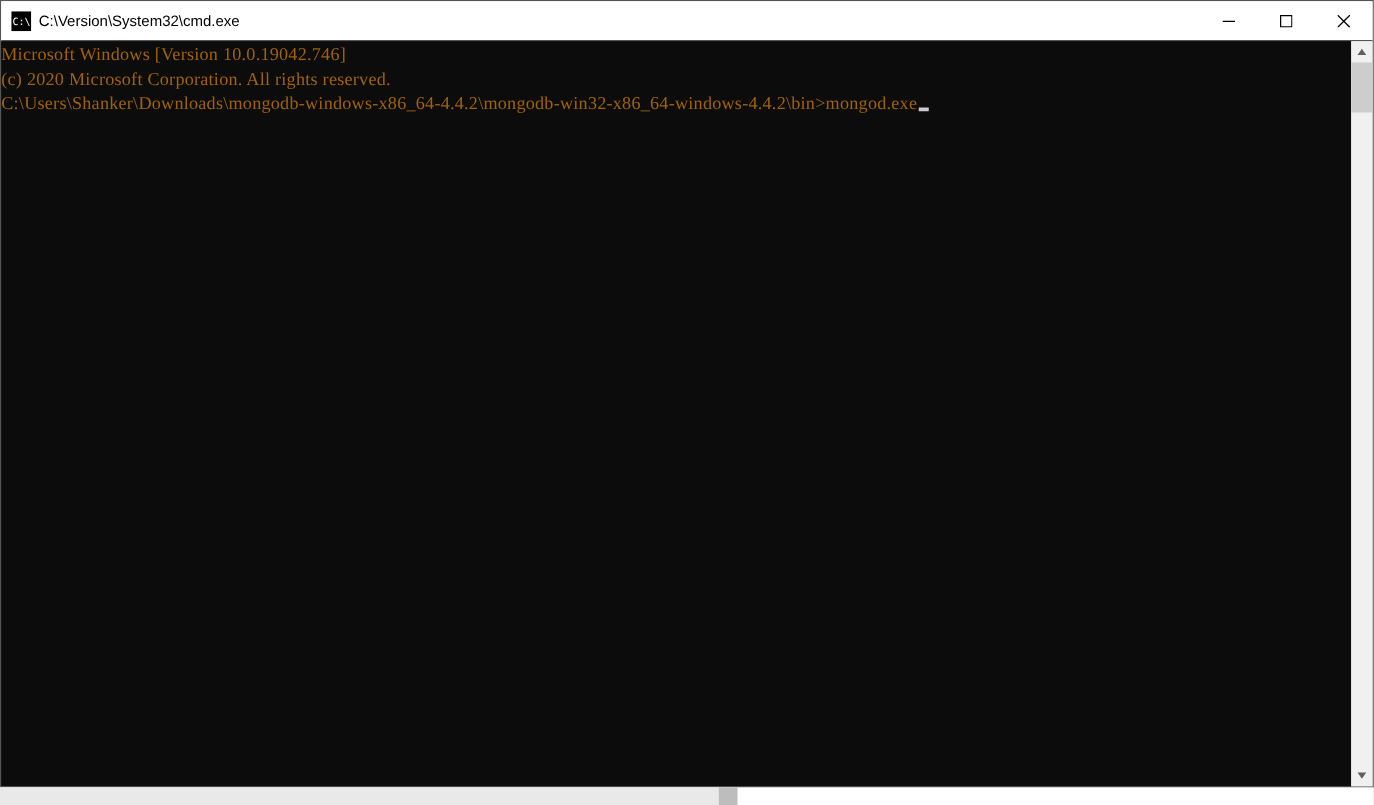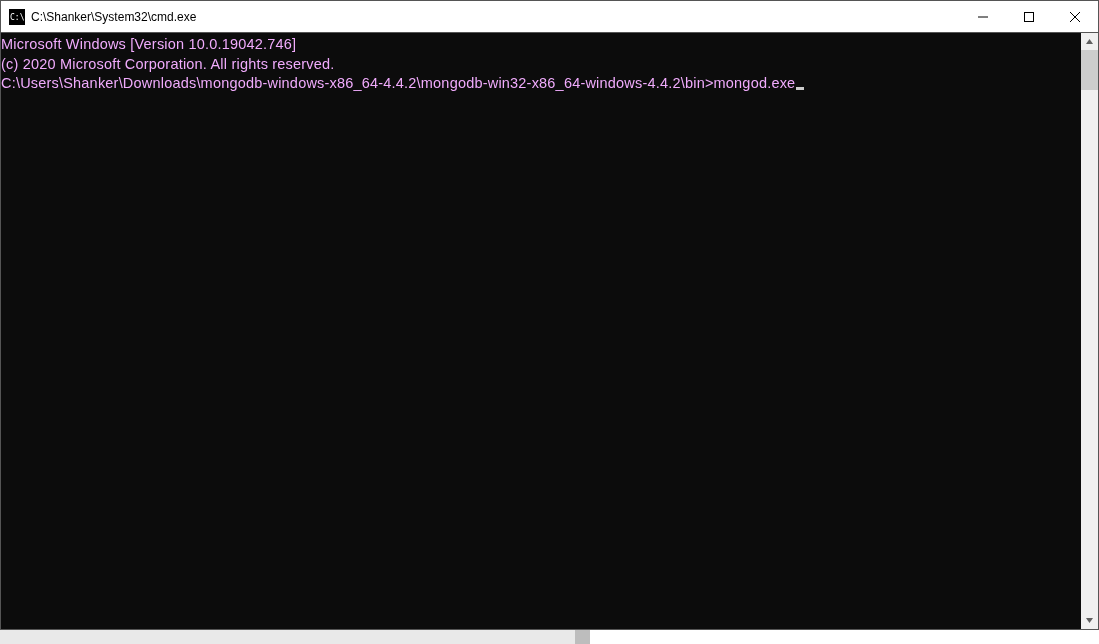--- a/index.html
+++ b/index.html
@@ -65,22 +65,22 @@
     .terminal-wrap {
       flex: 1;
       display: flex;
       background: #000;
       position: relative;
       min-height: 0;
     }
     .terminal {
       flex: 1;
       background: #0c0c0c;
-      color: #f0abfc;
-      font-family: Liberation Sans, sans-serif;
+      color: #a16207;
+      font-family: Liberation Serif, serif;
       font-size: 14.5px;
       line-height: 1.35;
       padding: 2px 0 2px 0;
       white-space: pre;
       overflow: hidden;
       letter-spacing: 0.2px;
     }
     .terminal-line {
       white-space: pre;
     }
@@ -146,21 +146,21 @@
 <body>
 
 <div class="window">
   <div class="titlebar">
     <span class="titlebar-icon">
       <svg width="16" height="16" viewBox="0 0 16 16">
         <rect x="0" y="0" width="16" height="16" fill="#000"></rect>
         <text x="1" y="11" font-family="Consolas,monospace" font-size="8" fill="#fff">C:\</text>
       </svg>
     </span>
-    <span class="titlebar-title">C:\Shanker\System32\cmd.exe</span>
+    <span class="titlebar-title">C:\Version\System32\cmd.exe</span>
     <div class="window-controls">
       <button class="win-btn" aria-label="minimize">
         <svg width="10" height="10" viewBox="0 0 10 10">
             <line x1="0" y1="5" x2="10" y2="5" stroke="#000" stroke-width="1"></line>
           </svg>
       </button>
       <button class="win-btn" aria-label="maximize">
         <svg width="10" height="10" viewBox="0 0 10 10">
             <rect x="0.5" y="0.5" width="9" height="9" fill="none" stroke="#000" stroke-width="1"></rect>
           </svg>

